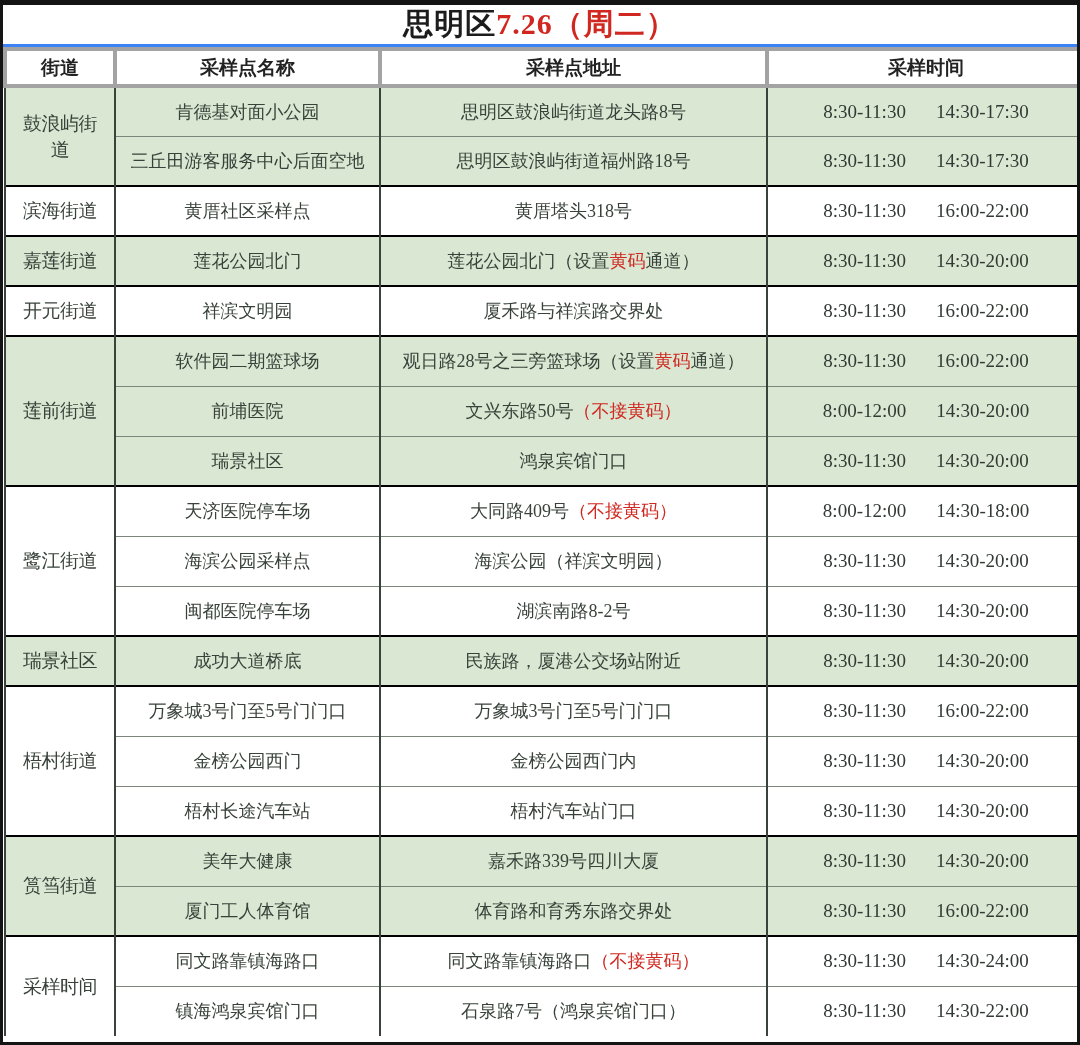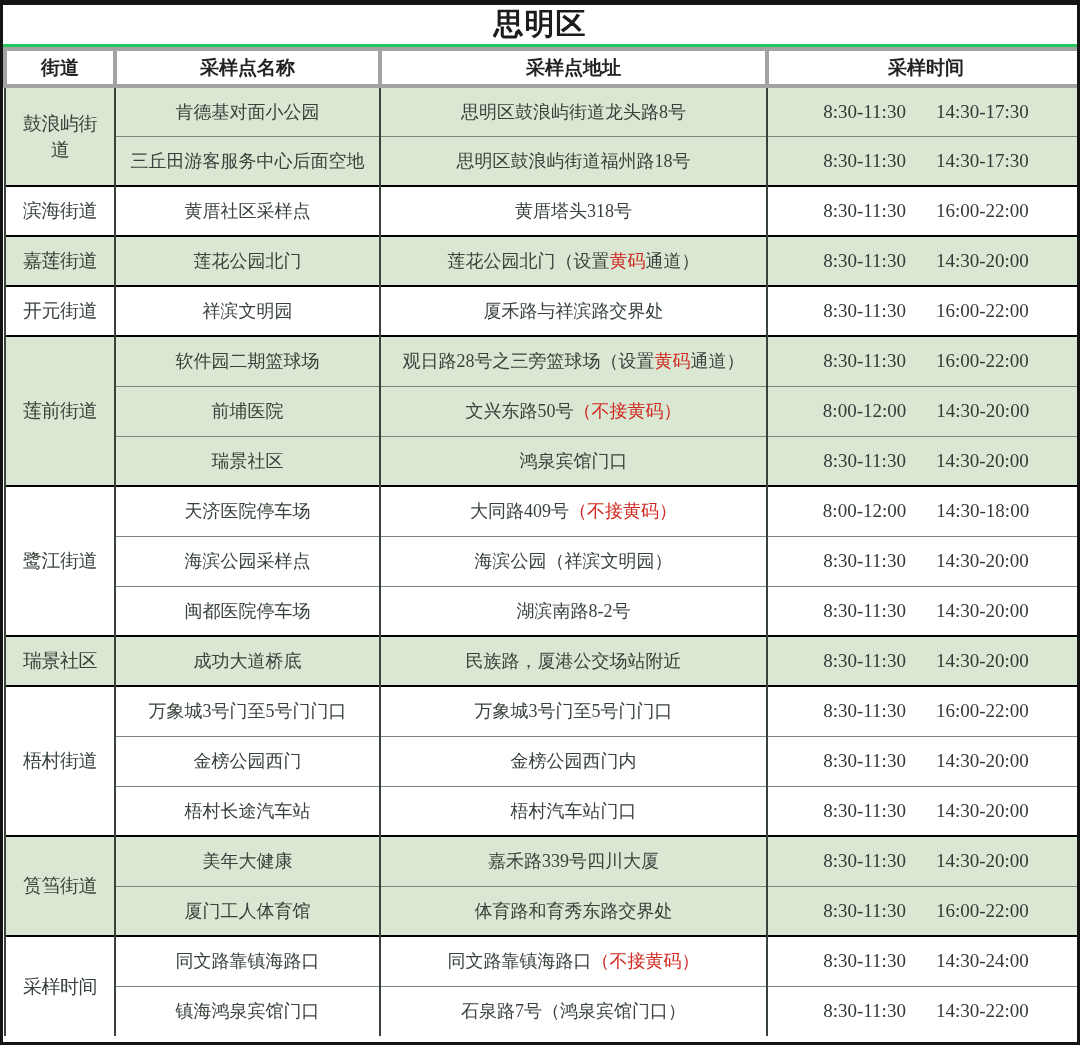--- a/index.html
+++ b/index.html
@@ -21,21 +21,21 @@
     background:#fff;
   }
   .title{
     height:42px;
     display:flex;
     align-items:center;
     justify-content:center;
     font-weight:bold;
     font-size:30px;
     color:#1c1c1c;
-    border-bottom:3px solid #22c55e;
+    border-bottom:3px solid #3b82f6;
     letter-spacing:1px;
   }
   .title .red{color:var(--red);}
   table{
     width:100%;
     border-collapse:collapse;
     table-layout:fixed;
   }
   col.c-street{width:110px;}
   col.c-name{width:265px;}
@@ -76,20 +76,21 @@
   }
   td.time .t2{margin-left:30px;}
   .red{color:var(--red);}
 </style>
 </head>
 <body>
 
 <div class="sheet">
   <div class="title">
     <span>思明区</span>
+      <span class="red">7.26（周二）</span>
   </div>
 
   <table>
     <colgroup>
       <col class="c-street">
         <col class="c-name">
         <col class="c-addr">
         <col class="c-time">
     </colgroup>
     <thead>

